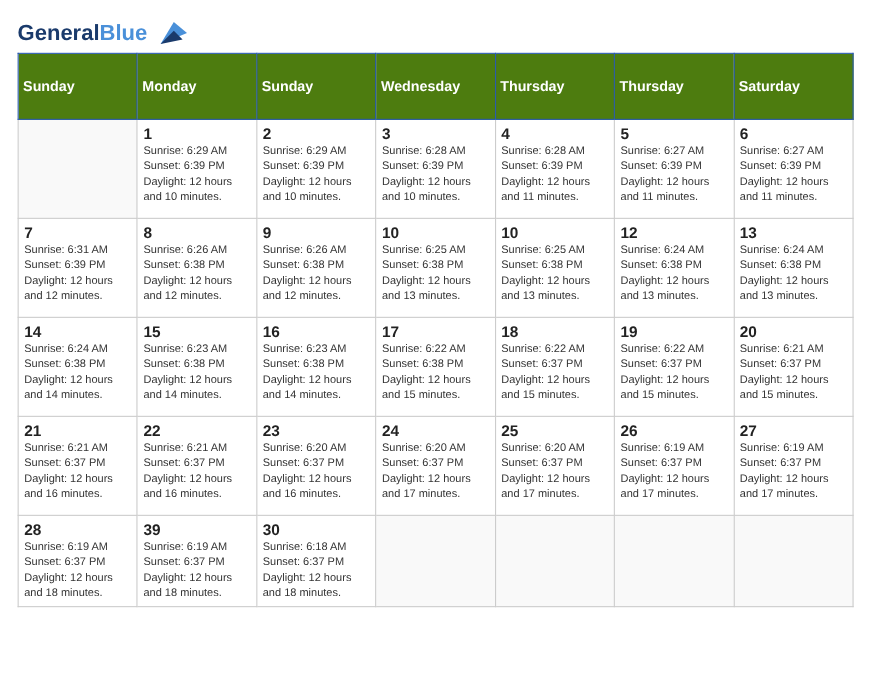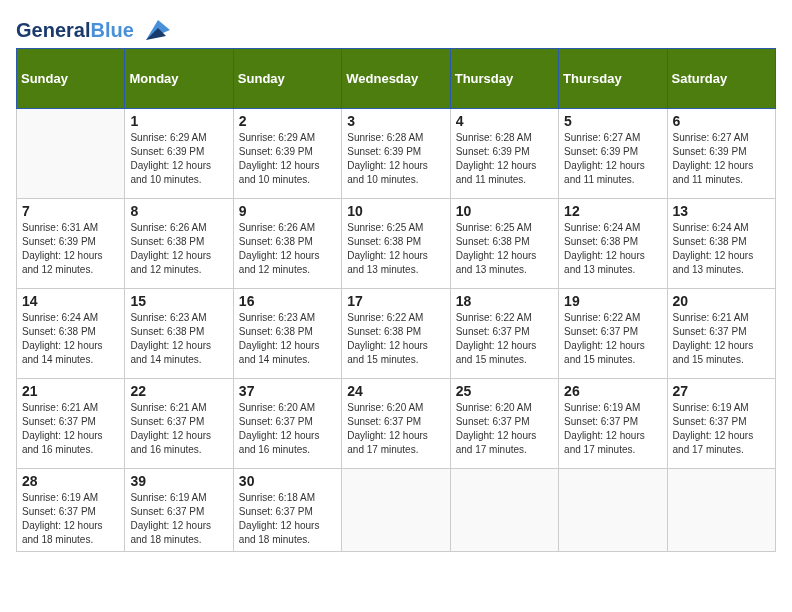--- a/index.html
+++ b/index.html
@@ -255,21 +255,21 @@
 Sunset: 6:37 PM
 Daylight: 12 hours and 16 minutes.</div>
         </td>
         <td>
           <span class="day-number">22</span>
           <div class="day-info">Sunrise: 6:21 AM
 Sunset: 6:37 PM
 Daylight: 12 hours and 16 minutes.</div>
         </td>
         <td>
-          <span class="day-number">37</span>
+          <span class="day-number">23</span>
           <div class="day-info">Sunrise: 6:20 AM
 Sunset: 6:37 PM
 Daylight: 12 hours and 16 minutes.</div>
         </td>
         <td>
           <span class="day-number">24</span>
           <div class="day-info">Sunrise: 6:20 AM
 Sunset: 6:37 PM
 Daylight: 12 hours and 17 minutes.</div>
         </td>

